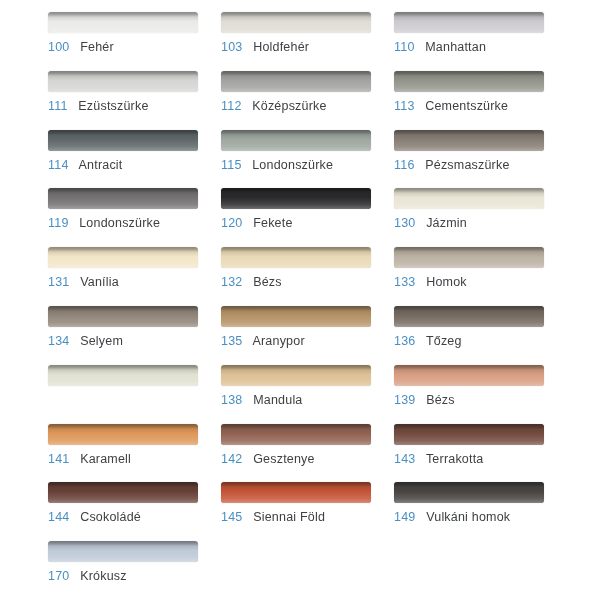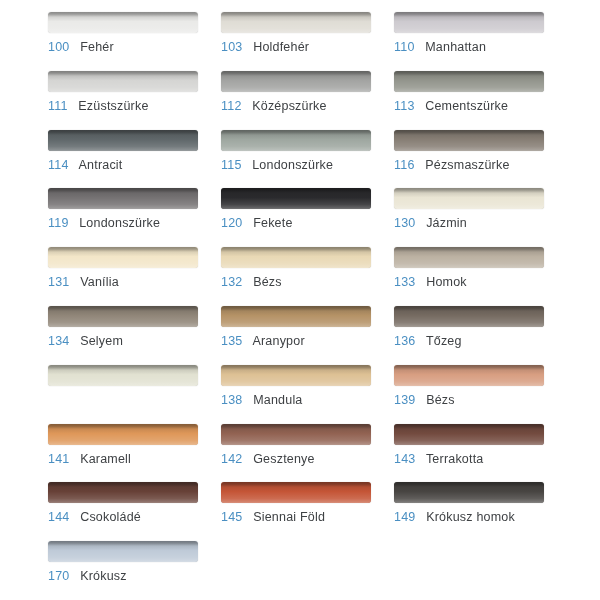--- a/index.html
+++ b/index.html
@@ -259,21 +259,21 @@
       <div class="label">
         <span class="code">145</span>
         <span class="name">Siennai Föld</span>
       </div>
     </div>
 
     <div class="cell">
       <div class="bar" style="background: rgb(64, 61, 58);"></div>
       <div class="label">
         <span class="code">149</span>
-        <span class="name">Krókusz homok</span>
+        <span class="name">Vulkáni homok</span>
       </div>
     </div>
 
     <div class="cell">
       <div class="bar" style="background: rgb(188, 200, 214);"></div>
       <div class="label">
         <span class="code">170</span>
         <span class="name">Krókusz</span>
       </div>
     </div>

